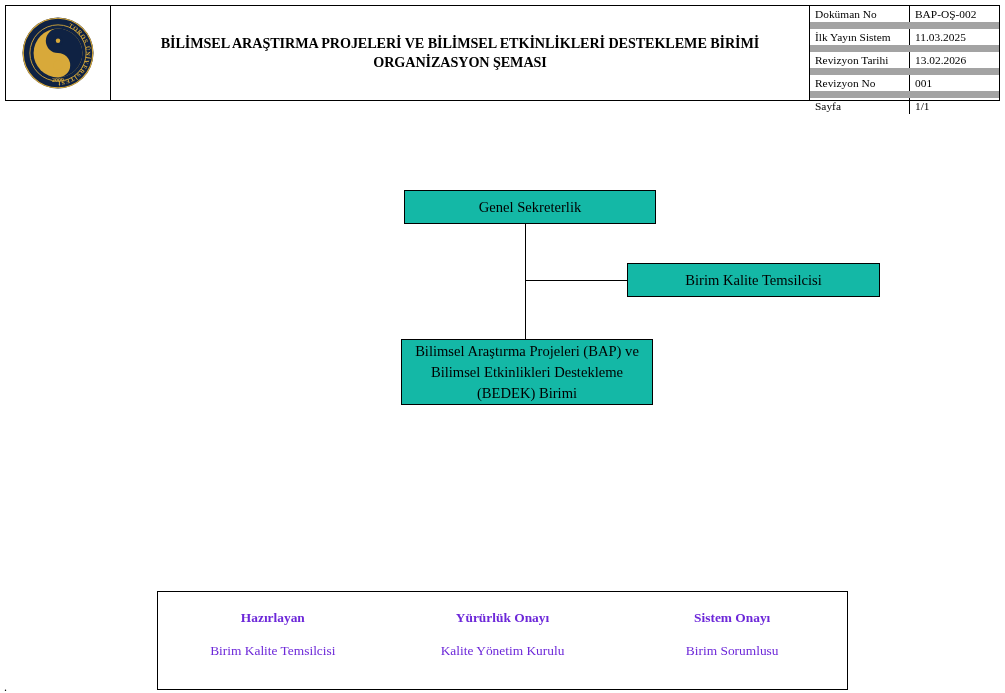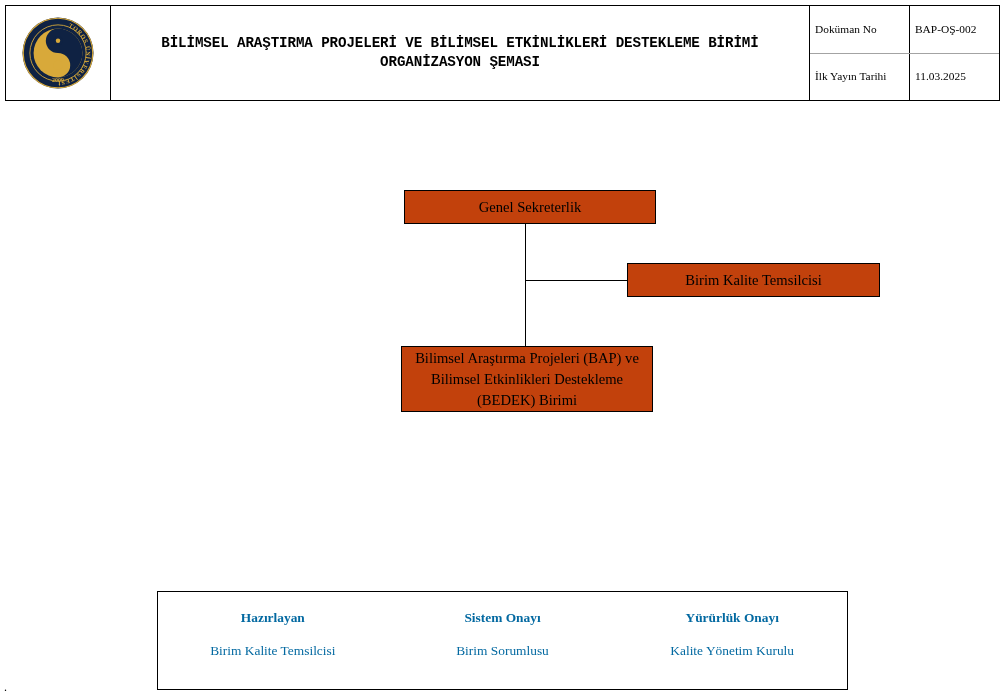--- a/index.html
+++ b/index.html
@@ -44,35 +44,34 @@
     align-items: center;
     justify-content: center;
     padding: 0 6px;
   }
   #doc-title {
     text-align: center;
     font-weight: bold;
     font-size: 14.2px;
     line-height: 19px;
     letter-spacing: -0.1px;
-    font-family: Liberation Mono, monospace;
   }
   #meta-cell {
     flex: 0 0 189px;
     width: 189px;
     box-sizing: border-box;
   }
   #meta-table {
     width: 100%;
     height: 100%;
     border-collapse: collapse;
     table-layout: fixed;
   }
   #meta-table td {
-    border-bottom: 1px solid #a3a3a3;
+    border-bottom: 7px solid #a3a3a3;
     font-size: 11.4px;
     padding: 0 0 0 5px;
     vertical-align: middle;
     height: 16px;
     line-height: 15px;
     white-space: nowrap;
     overflow: hidden;
   }
   #meta-table tr:last-child td {
     border-bottom: none;
@@ -94,21 +93,21 @@
     position: absolute;
     left: 0;
     top: 101px;
     width: 1005px;
     height: 490px;
   }
   .node {
     position: absolute;
     border: 1px solid #000;
     box-sizing: border-box;
-    background: #c2410c;
+    background: #14b8a6;
     display: flex;
     align-items: center;
     justify-content: center;
     text-align: center;
     font-size: 14.6px;
     line-height: 21px;
     z-index: 2;
     font-family: Liberation Serif, serif;
   }
   .node .node-label { display: block; padding: 0 4px; }
@@ -120,21 +119,21 @@
     height: 34px;
   }
   #node-birim-kalite-temsilcisi {
     left: 627px;
     top: 162px;
     width: 253px;
     height: 34px;
   }
   #node-bedek-birimi {
     left: 401px;
-    top: 245px;
+    top: 238px;
     width: 252px;
     height: 66px;
   }
 
   .connector {
     position: absolute;
     background: #000;
     z-index: 1;
   }
   #connector-vertical-main {
@@ -159,21 +158,21 @@
     height: 99px;
     border: 1px solid #000;
     box-sizing: border-box;
     display: flex;
     background: #fff;
   }
   .approval-col {
     flex: 1 1 0;
     padding-top: 17px;
     text-align: center;
-    color: #0369a1;
+    color: #6d28d9;
   }
   .approval-heading {
     font-weight: bold;
     font-size: 13.4px;
     line-height: 17px;
     display: block;
   }
   .approval-value {
     font-size: 13.4px;
     line-height: 17px;
@@ -223,22 +222,34 @@
   </div>
 
   <div id="meta-cell">
     <table id="meta-table">
       <tbody>
         <tr>
           <td class="meta-label">Doküman No</td>
           <td class="meta-value">BAP-OŞ-002</td>
         </tr>
         <tr>
-          <td class="meta-label">İlk Yayın Tarihi</td>
+          <td class="meta-label">İlk Yayın Sistem</td>
           <td class="meta-value">11.03.2025</td>
+        </tr>
+        <tr>
+          <td class="meta-label">Revizyon Tarihi</td>
+          <td class="meta-value">13.02.2026</td>
+        </tr>
+        <tr>
+          <td class="meta-label">Revizyon No</td>
+          <td class="meta-value">001</td>
+        </tr>
+        <tr>
+          <td class="meta-label">Sayfa</td>
+          <td class="meta-value">1/1</td>
         </tr>
       </tbody>
     </table>
   </div>
 
 </div>
 
 <div id="chart-area">
 
   <div class="connector" id="connector-vertical-main"></div>
@@ -259,24 +270,24 @@
 </div>
 
 <div id="approval-table">
 
   <div class="approval-col">
     <span class="approval-heading">Hazırlayan</span>
     <span class="approval-value">Birim Kalite Temsilcisi</span>
   </div>
 
   <div class="approval-col">
+    <span class="approval-heading">Yürürlük Onayı</span>
+    <span class="approval-value">Kalite Yönetim Kurulu</span>
+  </div>
+
+  <div class="approval-col">
     <span class="approval-heading">Sistem Onayı</span>
     <span class="approval-value">Birim Sorumlusu</span>
   </div>
 
-  <div class="approval-col">
-    <span class="approval-heading">Yürürlük Onayı</span>
-    <span class="approval-value">Kalite Yönetim Kurulu</span>
-  </div>
-
 </div>
 
 <div id="page-mark">.</div>
 
 </body></html>

